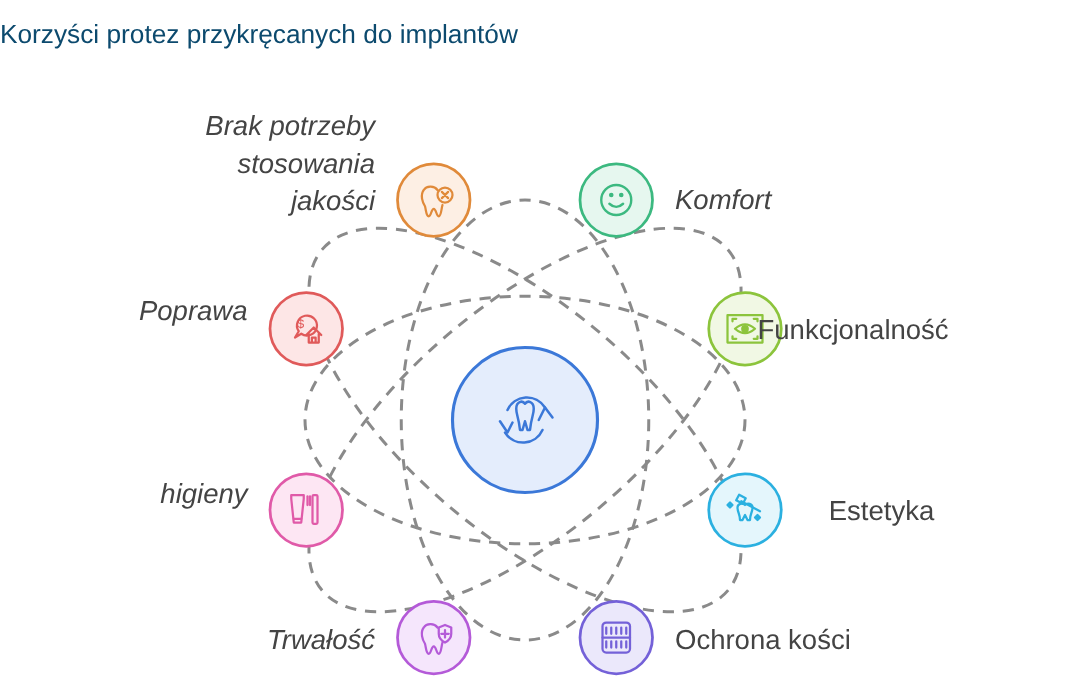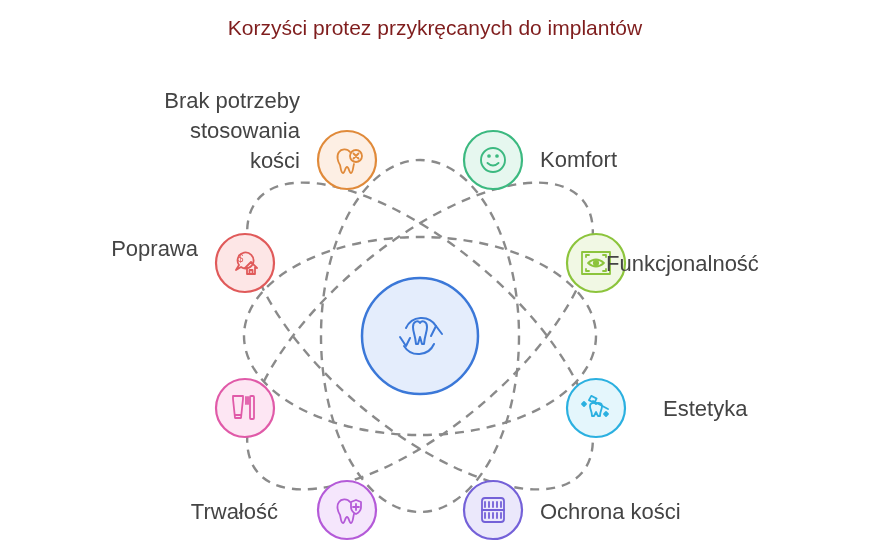--- a/index.html
+++ b/index.html
@@ -1,22 +1,22 @@
 <!DOCTYPE html>
 <html><head>
   <meta charset="utf-8">
   <style>
     html, body { margin: 0; padding: 0; background: #ffffff; }
     body { width: 870px; height: 560px; position: relative; overflow: hidden;
            font-family: "Liberation Sans", "DejaVu Sans", sans-serif; color: #444444; }
-    .title { position: absolute; left: 0; right: 0; top: 16px; text-align: center;
-             font-size: 21px; color: #7f1d1d; }
+    .title { position: absolute; left: 0; right: 0; top: 16px; text-align: left;
+             font-size: 21px; color: #0c4a6e; }
     svg.diagram { position: absolute; left: 0; top: 0; }
     .label { position: absolute; font-size: 22px; line-height: 30px; color: #444444; }
-    .label.left { text-align: right; }
+    .label.left { text-align: right; font-style: italic; }
     .label.right { text-align: left; }
   </style>
 </head>
 <body>
 
 <div class="title">Korzyści protez przykręcanych do implantów</div>
 
 <svg class="diagram" width="870" height="560" viewBox="0 0 870 560">
 
   <g fill="none" stroke="#8a8a8a" stroke-width="2.4" stroke-dasharray="9 7">
@@ -112,41 +112,42 @@
       <path d="M482 510 L504 510"></path>
       <path d="M485 502 L485 507 M489 502 L489 507 M493 502 L493 507 M497 502 L497 507 M501 502 L501 507"></path>
       <path d="M485 513 L485 518 M489 513 L489 518 M493 513 L493 518 M497 513 L497 518 M501 513 L501 518"></path>
     </g>
   </g>
 </svg>
 
 <div class="label left" style="right:570px; top:86px;">
   <div>Brak potrzeby</div>
   <div>stosowania</div>
-  <div>kości</div>
+  <div>jakości</div>
 </div>
 
-<div class="label right" style="left:540px; top:145px;">
+<div class="label right" style="left:540px; top:145px;font-style:italic;">
   <div>Komfort</div>
 </div>
 
 <div class="label left" style="right:672px; top:234px;text-align:center;">
   <div>Poprawa</div>
 </div>
 
 <div class="label right" style="left:606px; top:249px;">
   <div>Funkcjonalność</div>
 </div>
 
 <div class="label left" style="right:672px; top:380px;">
+  <div>higieny</div>
 </div>
 
 <div class="label right" style="left:643px; top:394px;margin-left:20px;">
   <div>Estetyka</div>
 </div>
 
-<div class="label left" style="right:592px; top:497px;text-align:right;">
+<div class="label left" style="right:570px; top:497px;text-align:right;">
   <div>Trwałość</div>
 </div>
 
 <div class="label right" style="left:540px; top:497px;">
   <div>Ochrona kości</div>
 </div>
 
 </body></html>

